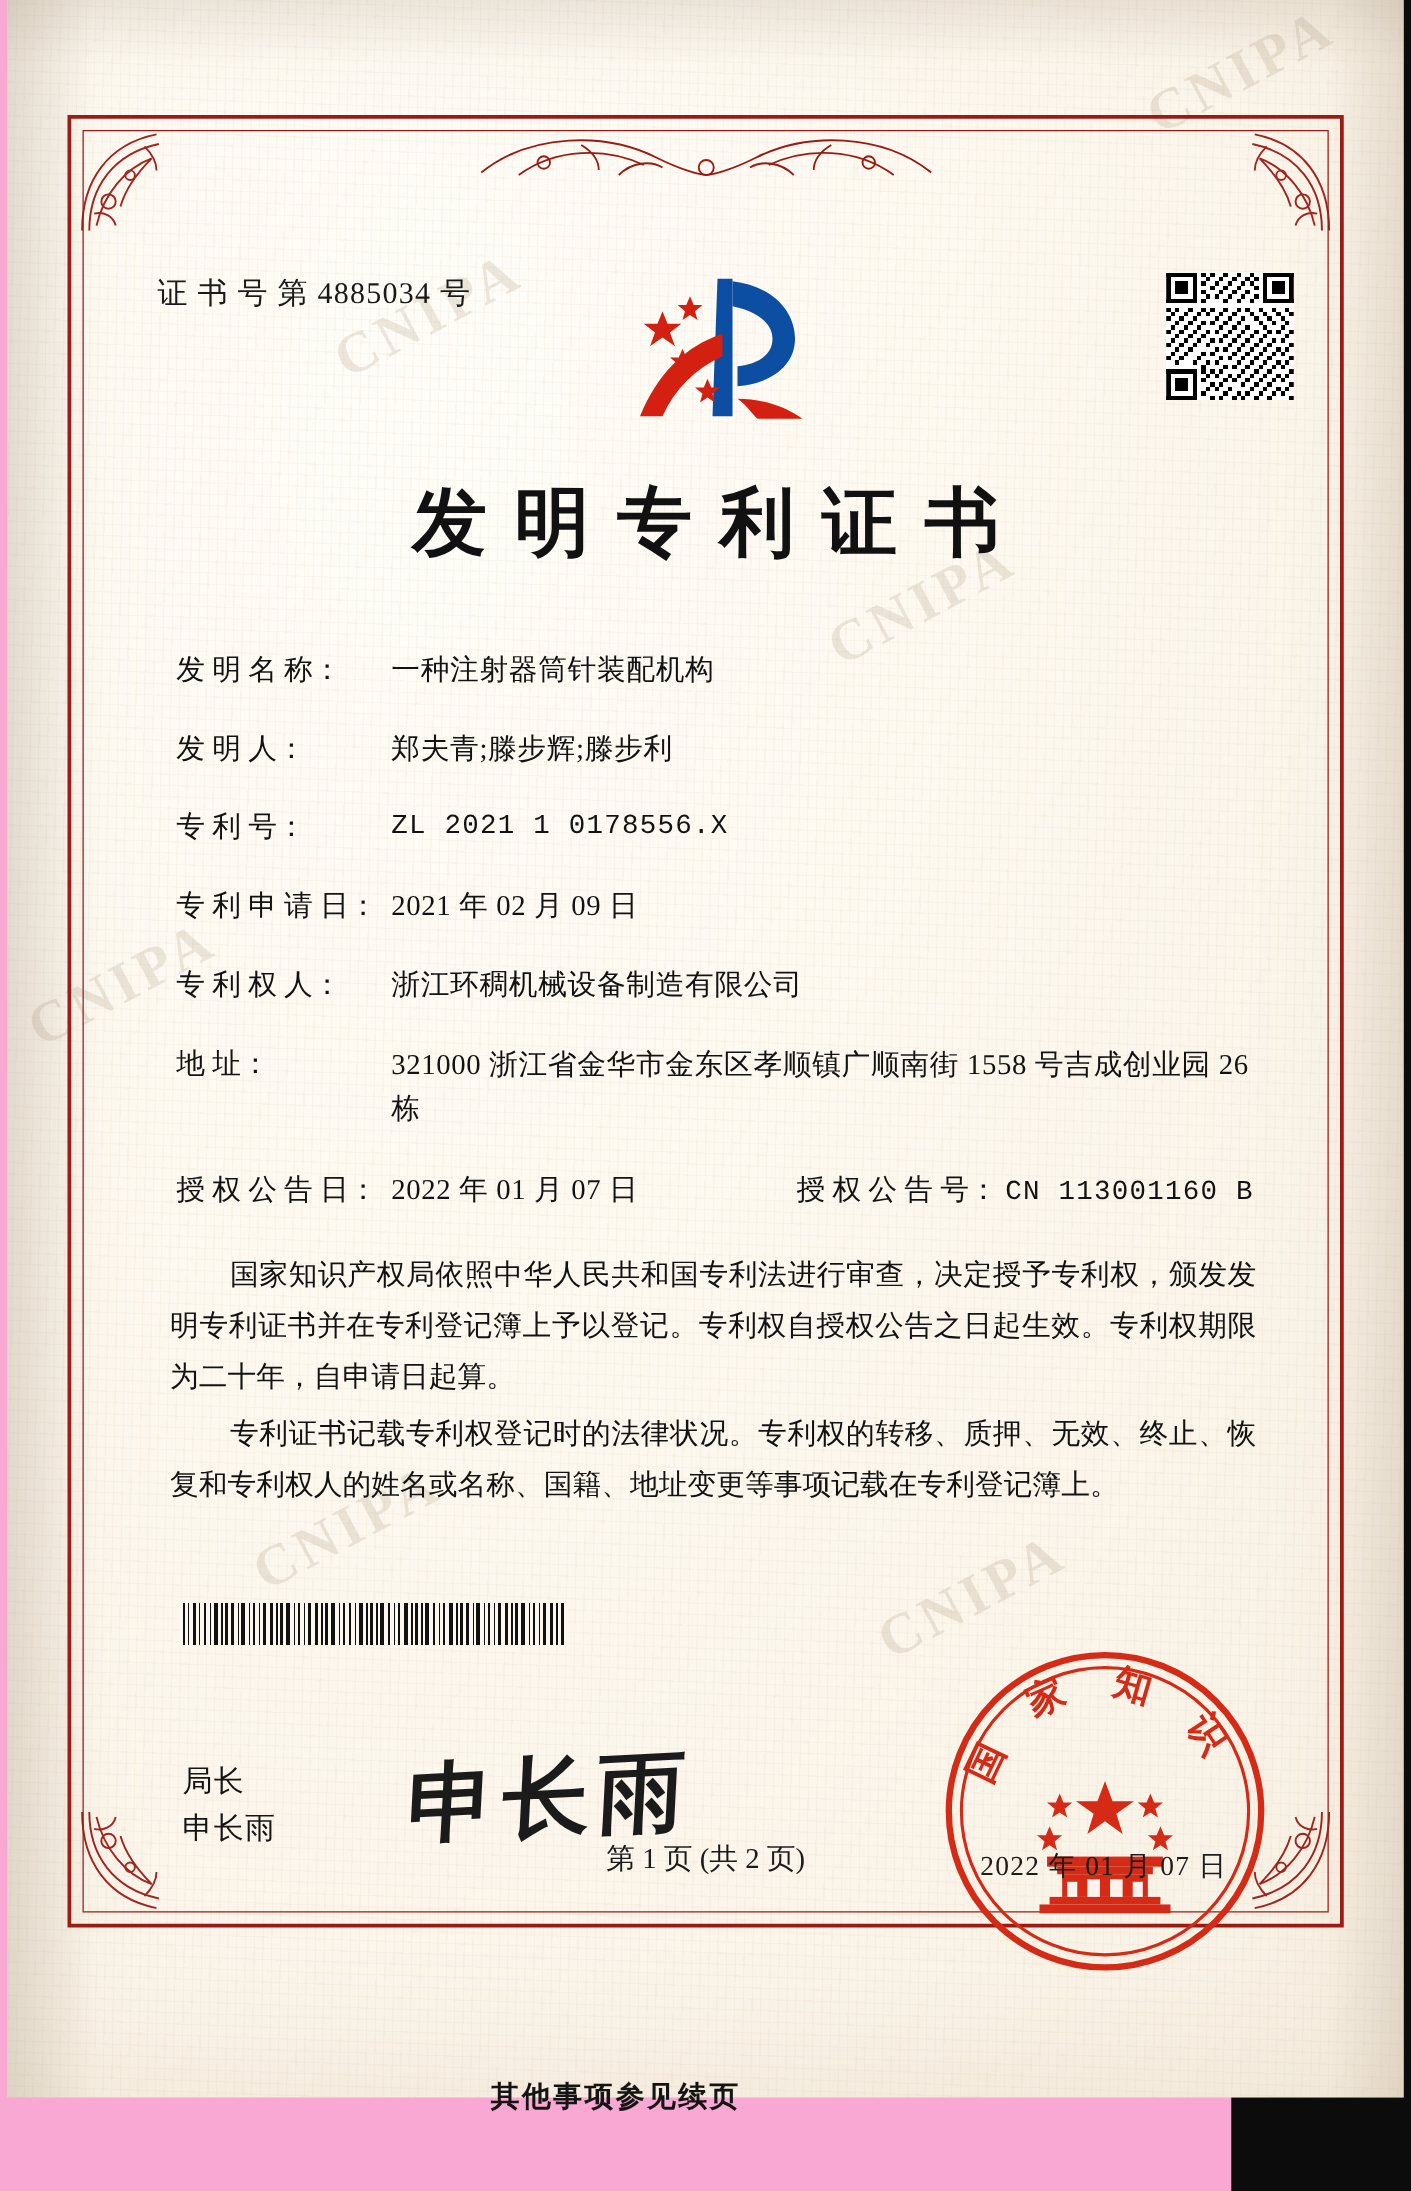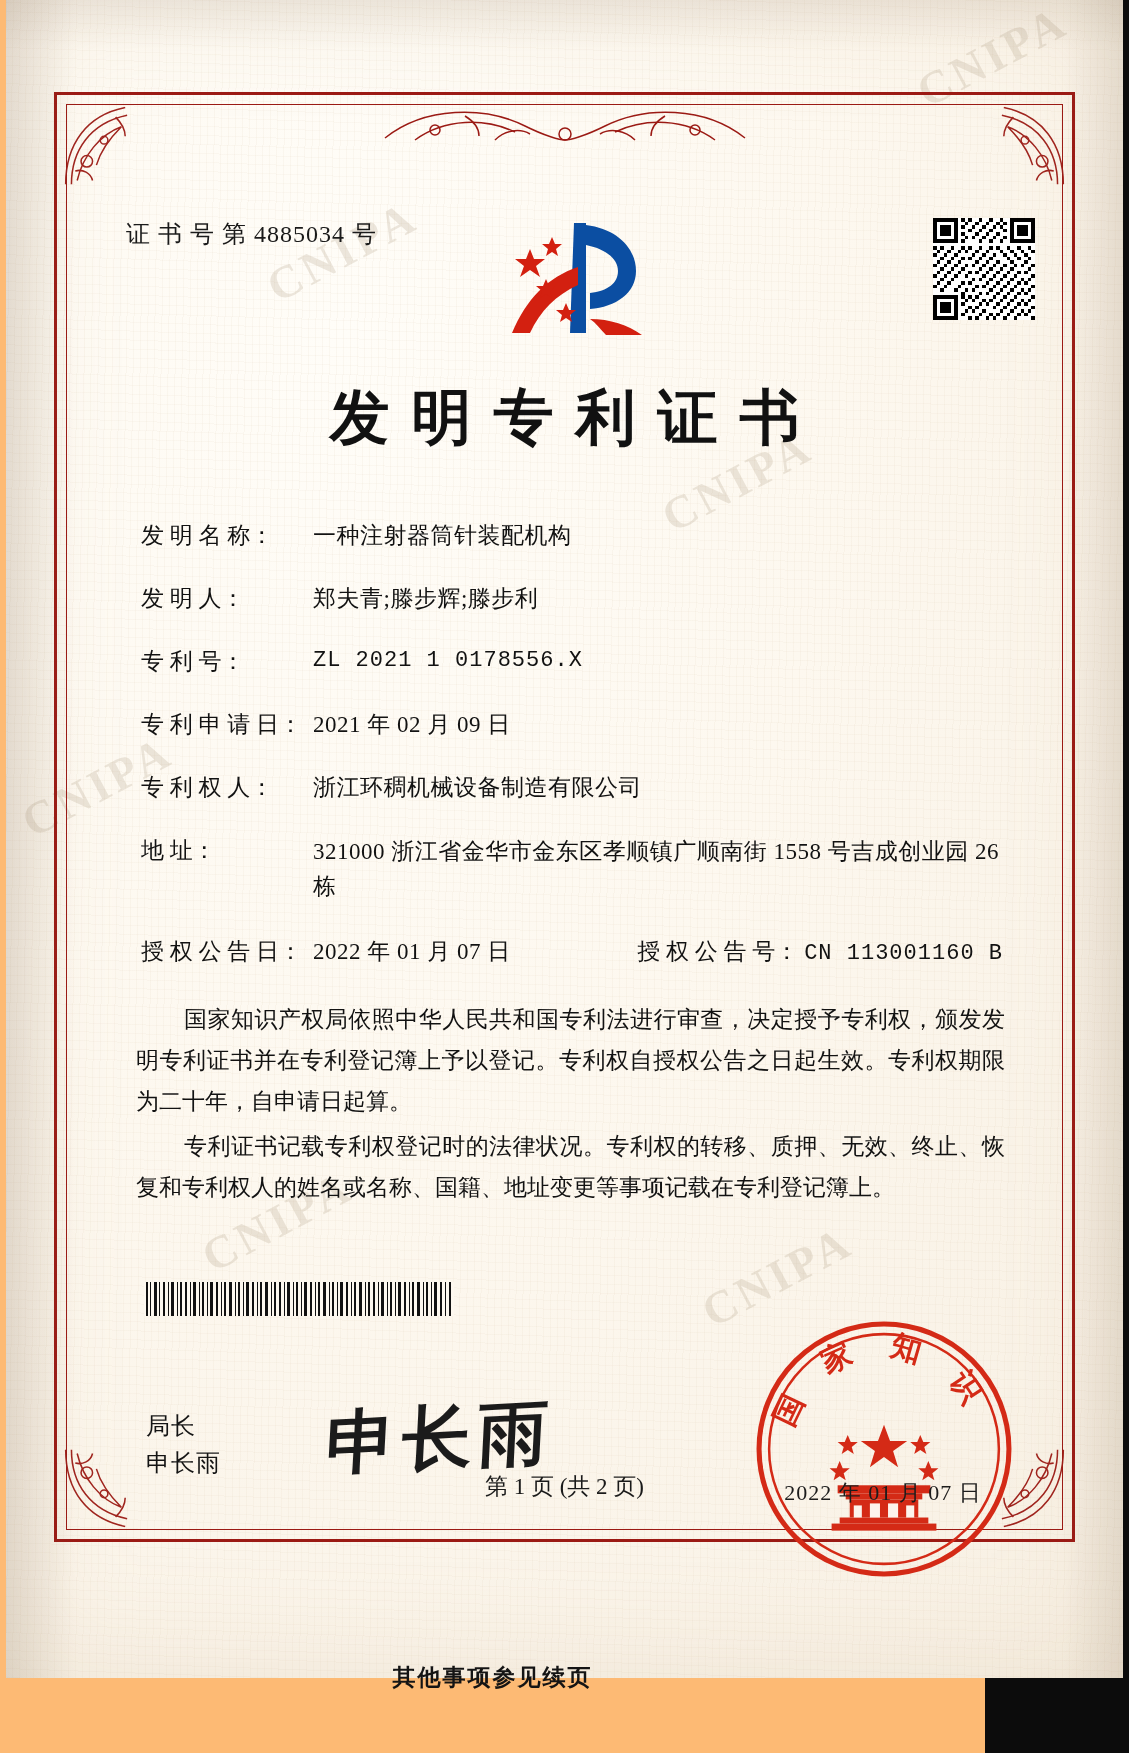--- a/index.html
+++ b/index.html
@@ -11,21 +11,21 @@
     width: 1129px;
     height: 1753px;
     font-family: "Liberation Serif", "DejaVu Serif", serif;
     overflow: hidden;
   }
 
   .page {
     position: relative;
     width: 985px;
     height: 1753px;
-    background: #fdba74;
+    background: #f9a8d4;
   }
 
   
   .sheet {
     position: absolute;
     left: 6px;
     top: 0px;
     width: 1117px;
     height: 1678px;
     background:

